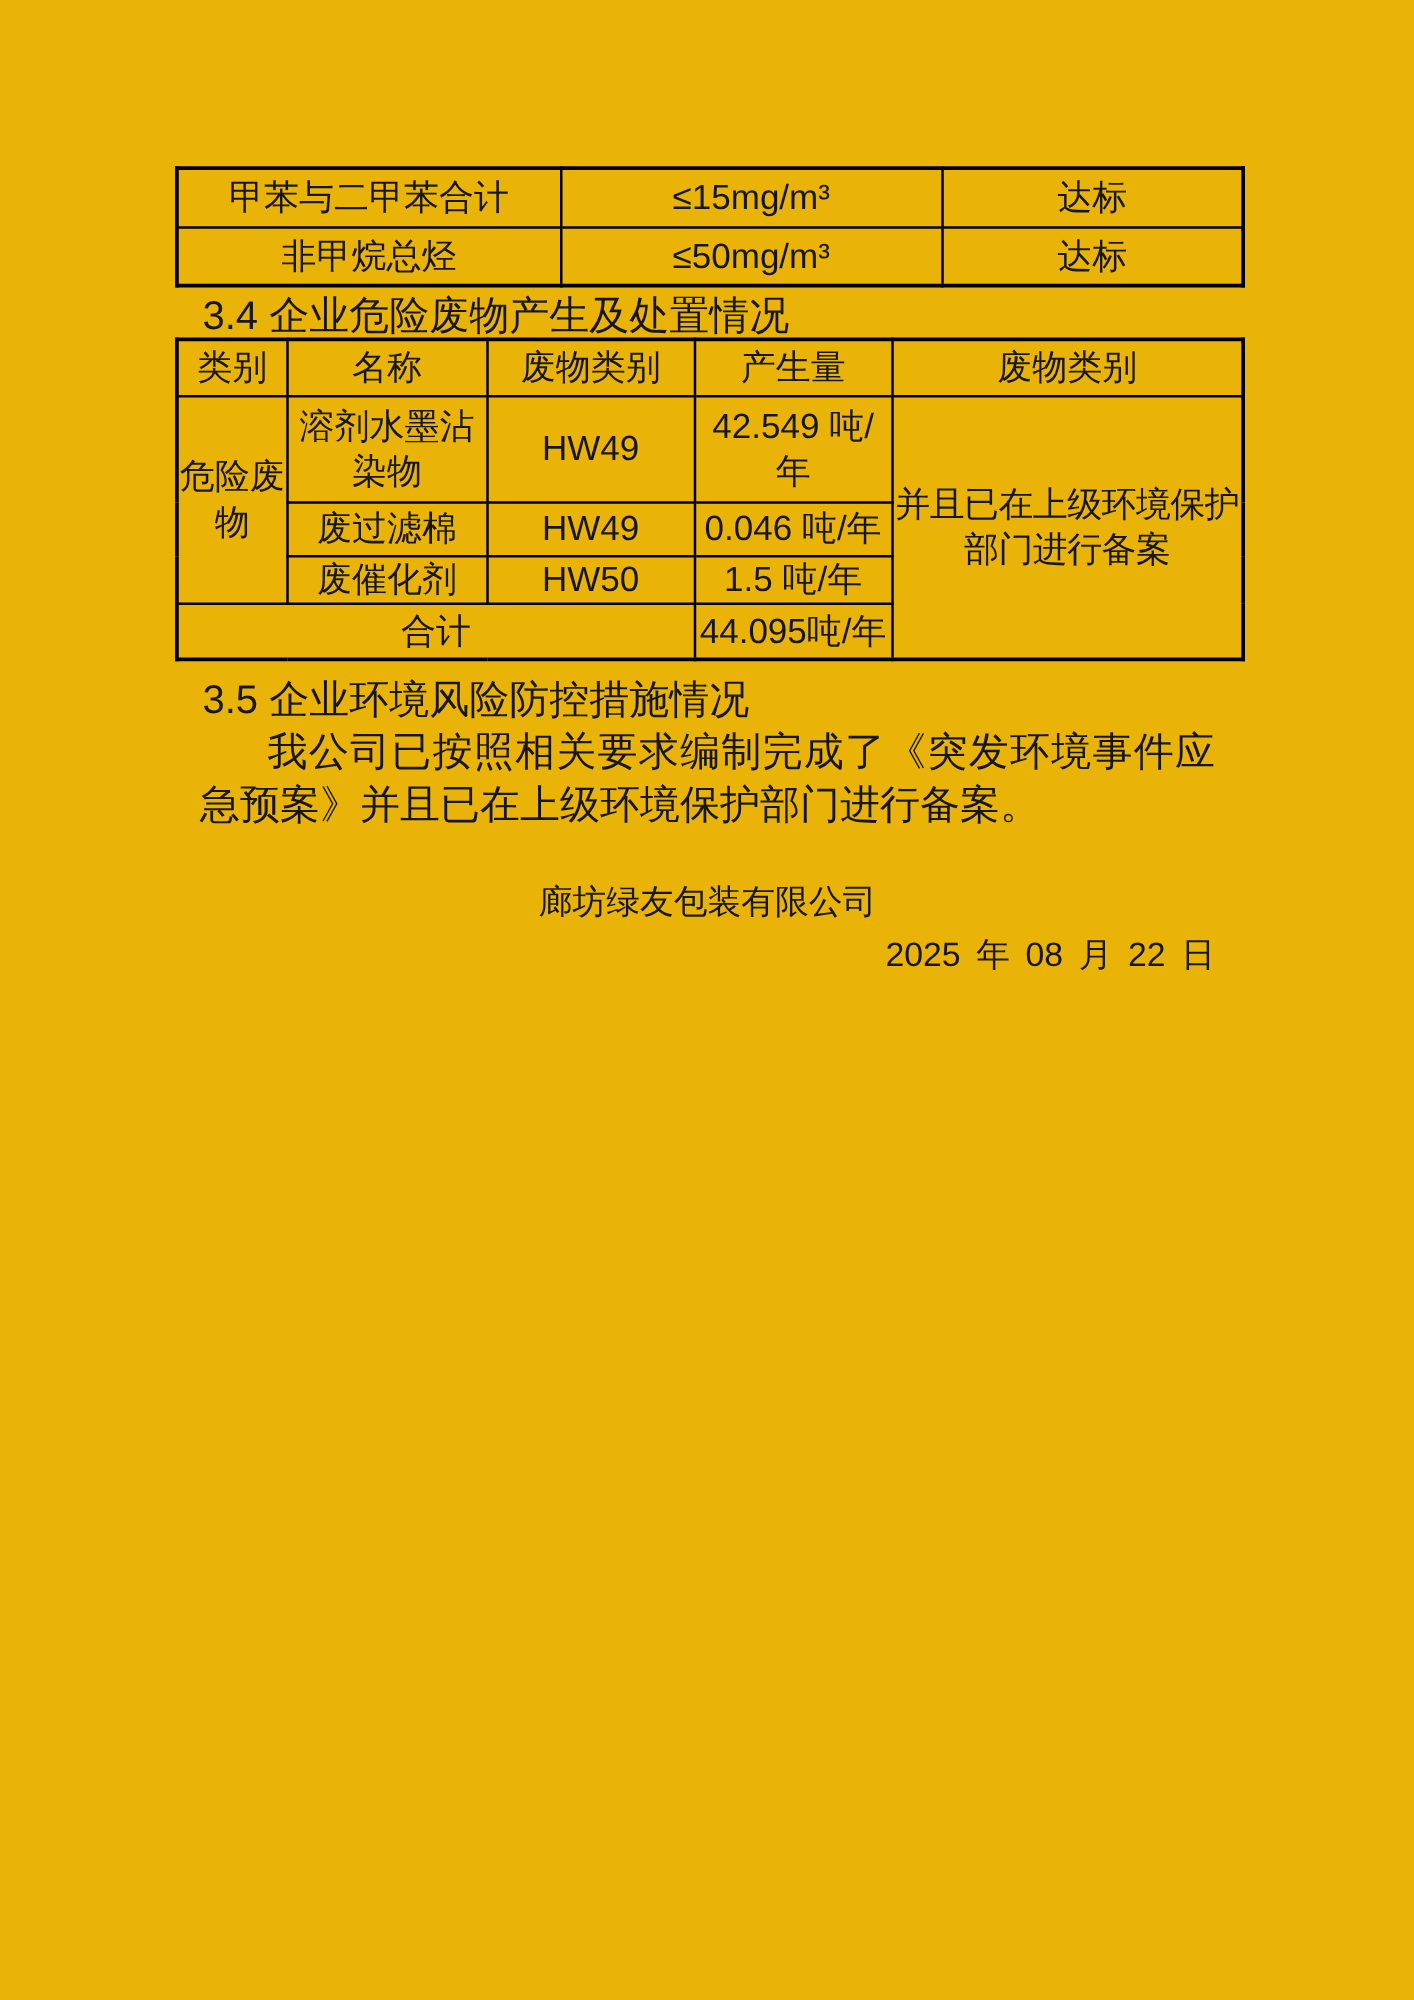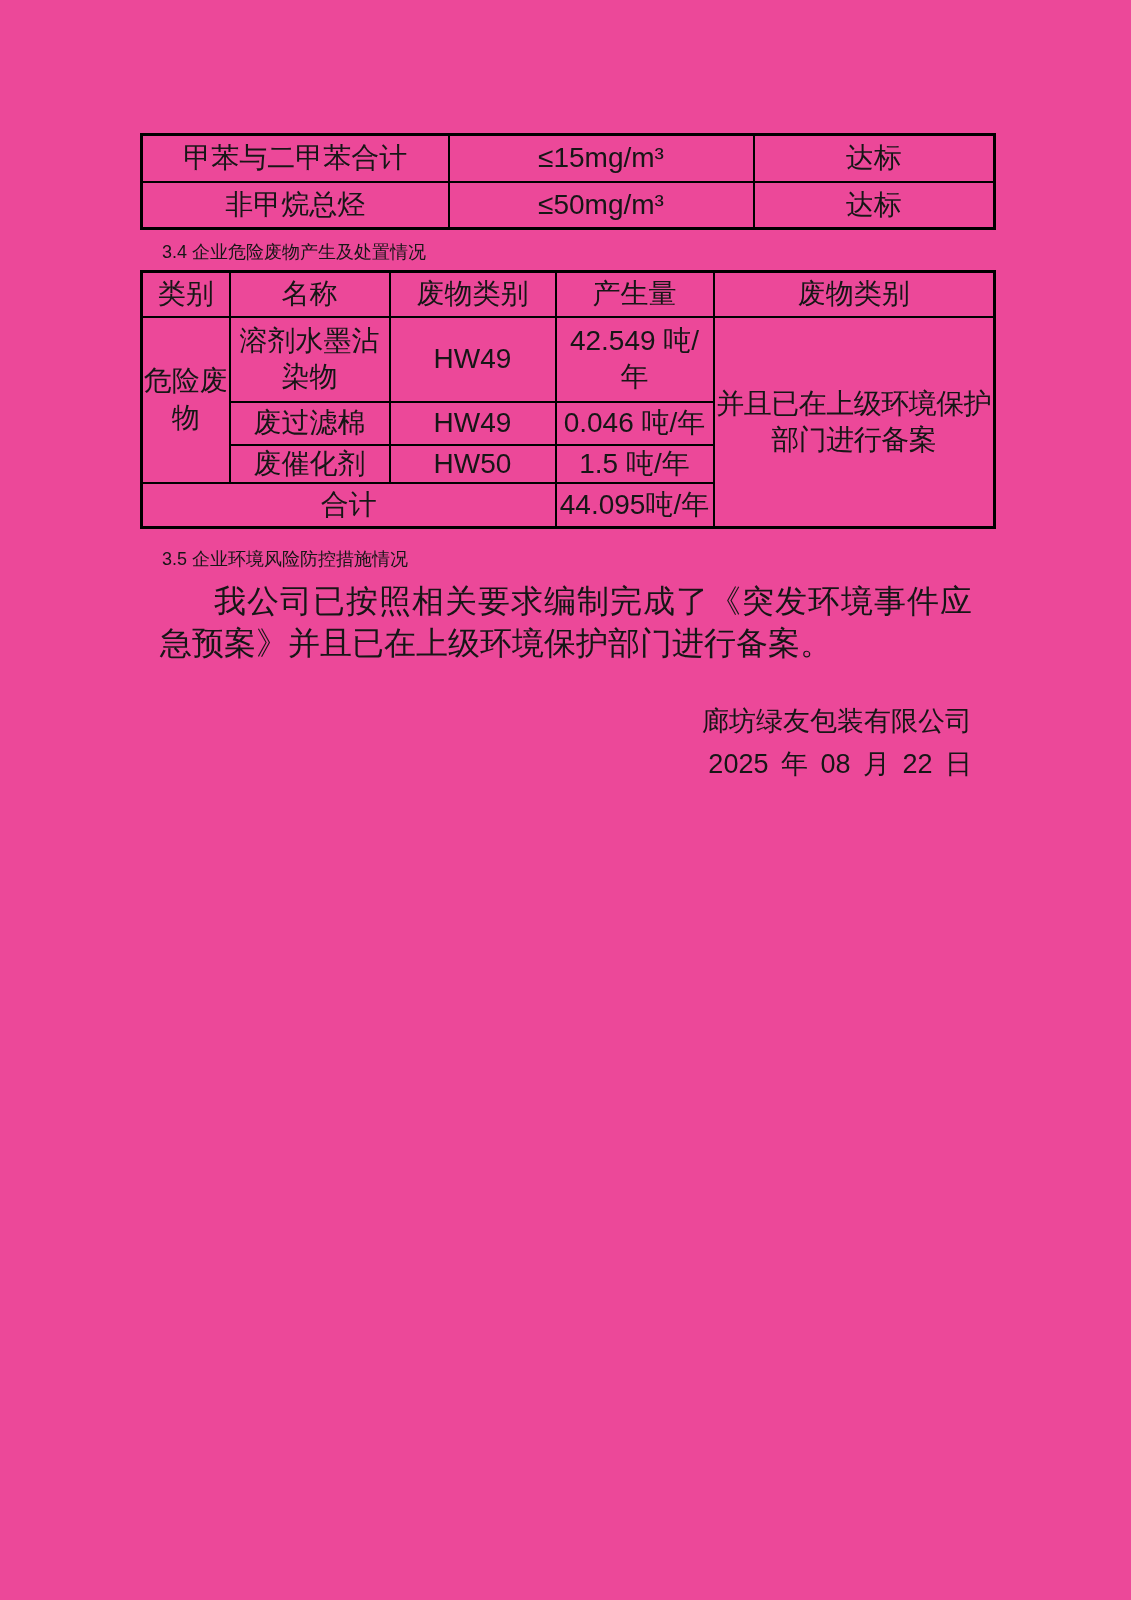--- a/index.html
+++ b/index.html
@@ -1,21 +1,21 @@
 <!DOCTYPE html>
 <html><head>
 <meta charset="utf-8">
 <style>
   * { box-sizing: border-box; margin: 0; padding: 0; }
   html, body { background: #ffffff; }
   .page {
     position: relative;
     width: 1131px;
     height: 1600px;
-    background: #ec4899;
+    background: #eab308;
     font-family: "Liberation Sans", sans-serif;
     color: #161616;
     overflow: hidden;
   }
   .content {
     position: absolute;
     left: 140px;
     top: 133px;
     width: 853px;
   }
@@ -51,42 +51,42 @@
   }
   .cell-amount { font-size: 27px; margin-top: 22px; }
   .cell-disposal {
     font-size: 27px;
     line-height: 47px;
     padding: 0 1px;
     letter-spacing: -0.5px;
   }
   
   .section-heading {
-    font-size: 18px;
+    font-size: 32px;
     line-height: 34px;
     margin: 5px 0 1px 22px;
     font-weight: normal;
   }
   .section-heading.second { margin-top: 13px; margin-bottom: 4px; }
   .para {
     margin-left: 20px;
     width: 812px;
     font-size: 32px;
     line-height: 42px;
     text-align: justify;
     text-indent: 54px;
   }
   .signature {
     margin-top: 36px;
     margin-left: 20px;
     width: 812px;
     text-align: right;
     font-size: 27px;
   }
-  .signature .company-line { line-height: 42px; }
+  .signature .company-line { line-height: 42px; text-align: center; }
   .signature .date-line { line-height: 44px; word-spacing: 5px; }
 </style>
 </head>
 <body>
 
 <div class="page">
   <div class="content">
 
     <table class="doc-table tbl-emission">
       <colgroup>

